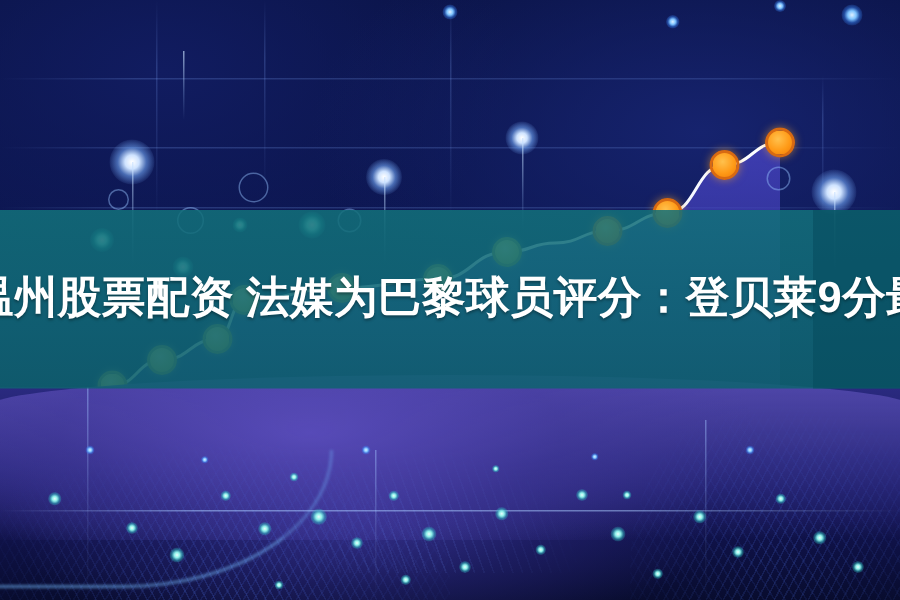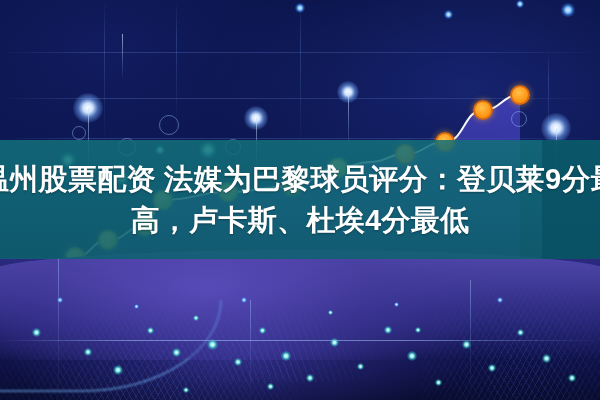--- a/index.html
+++ b/index.html
@@ -320,16 +320,15 @@
       <div class="ring" style="left: 225px; top: 139px; width: 14px; height: 14px;"></div>
       <div class="ring" style="left: 118px; top: 138px; width: 16px; height: 16px;"></div>
       <div class="ring" style="left: 511px; top: 111px; width: 14px; height: 14px;"></div>
       <div class="ring" style="left: 72px; top: 126px; width: 12px; height: 12px;"></div>
     </div>
 
   <div class="title-band"></div>
   <div class="title-band-right"></div>
   <div class="headline">
     <span class="line">温州股票配资 法媒为巴黎球员评分：登贝莱9分最</span>
-    <span class="line">高，卢卡斯、杜埃4分最低</span>
   </div>
 
 </div>
 
 </body></html>

